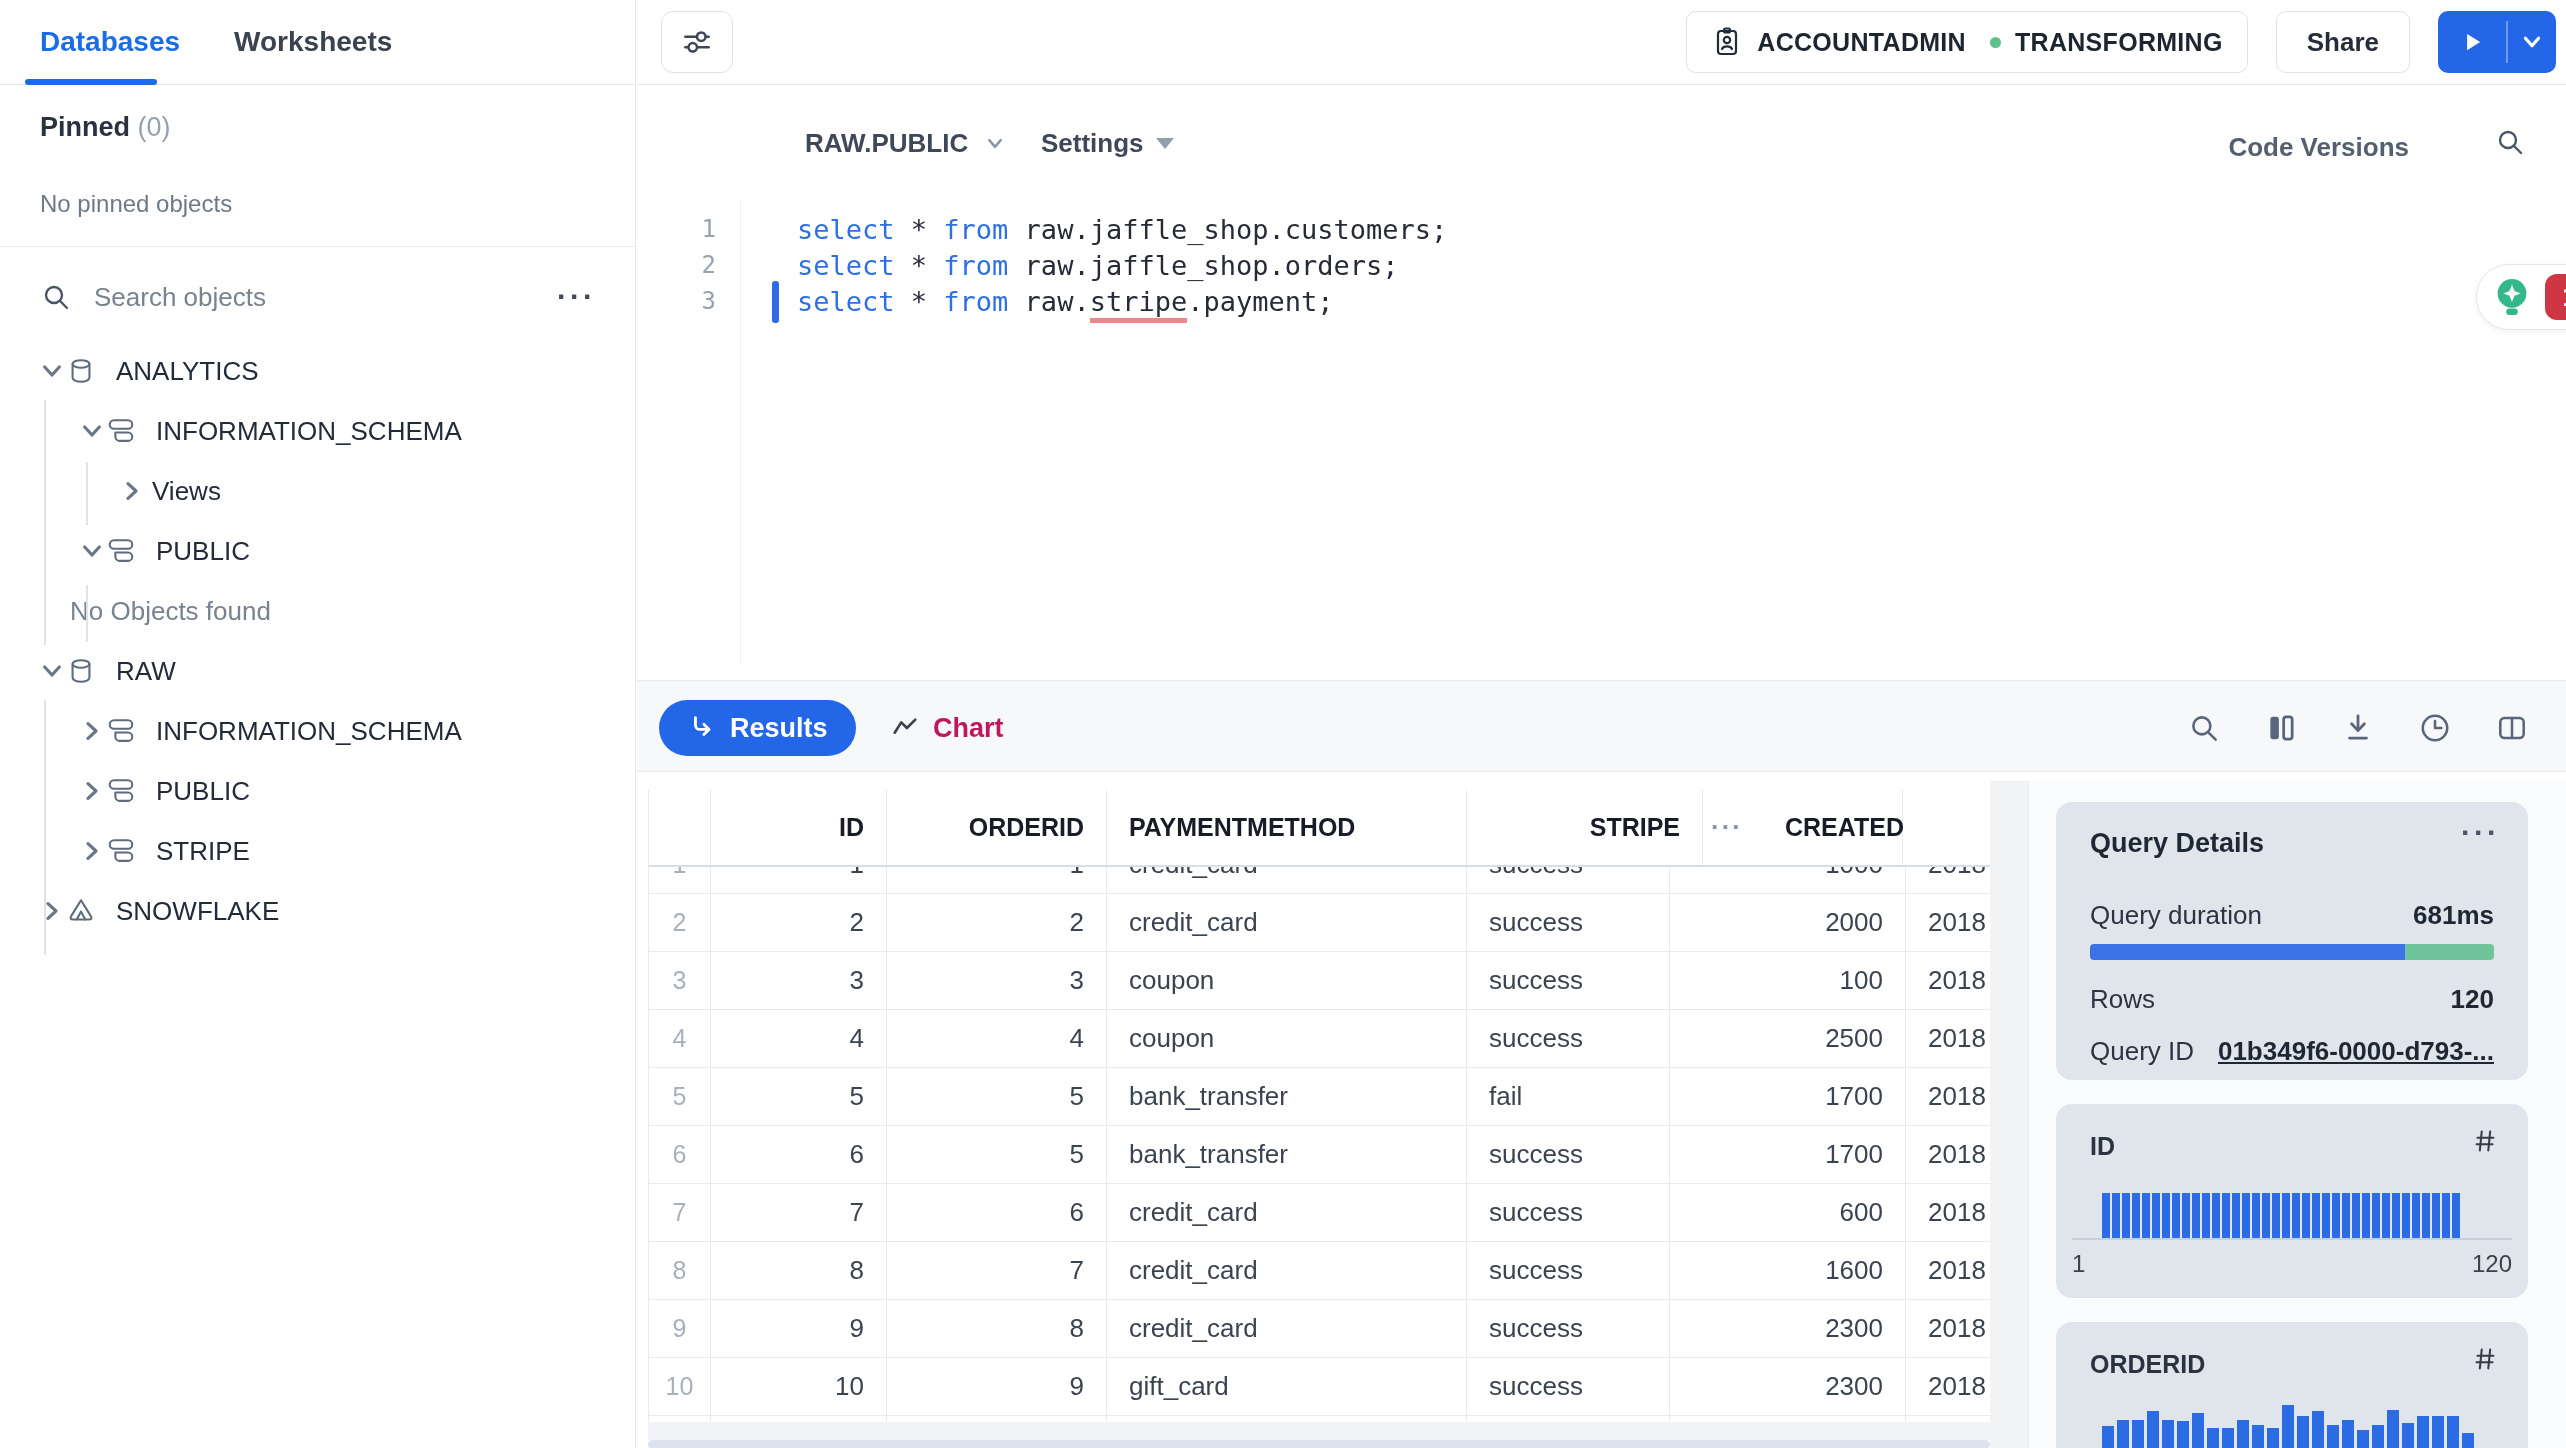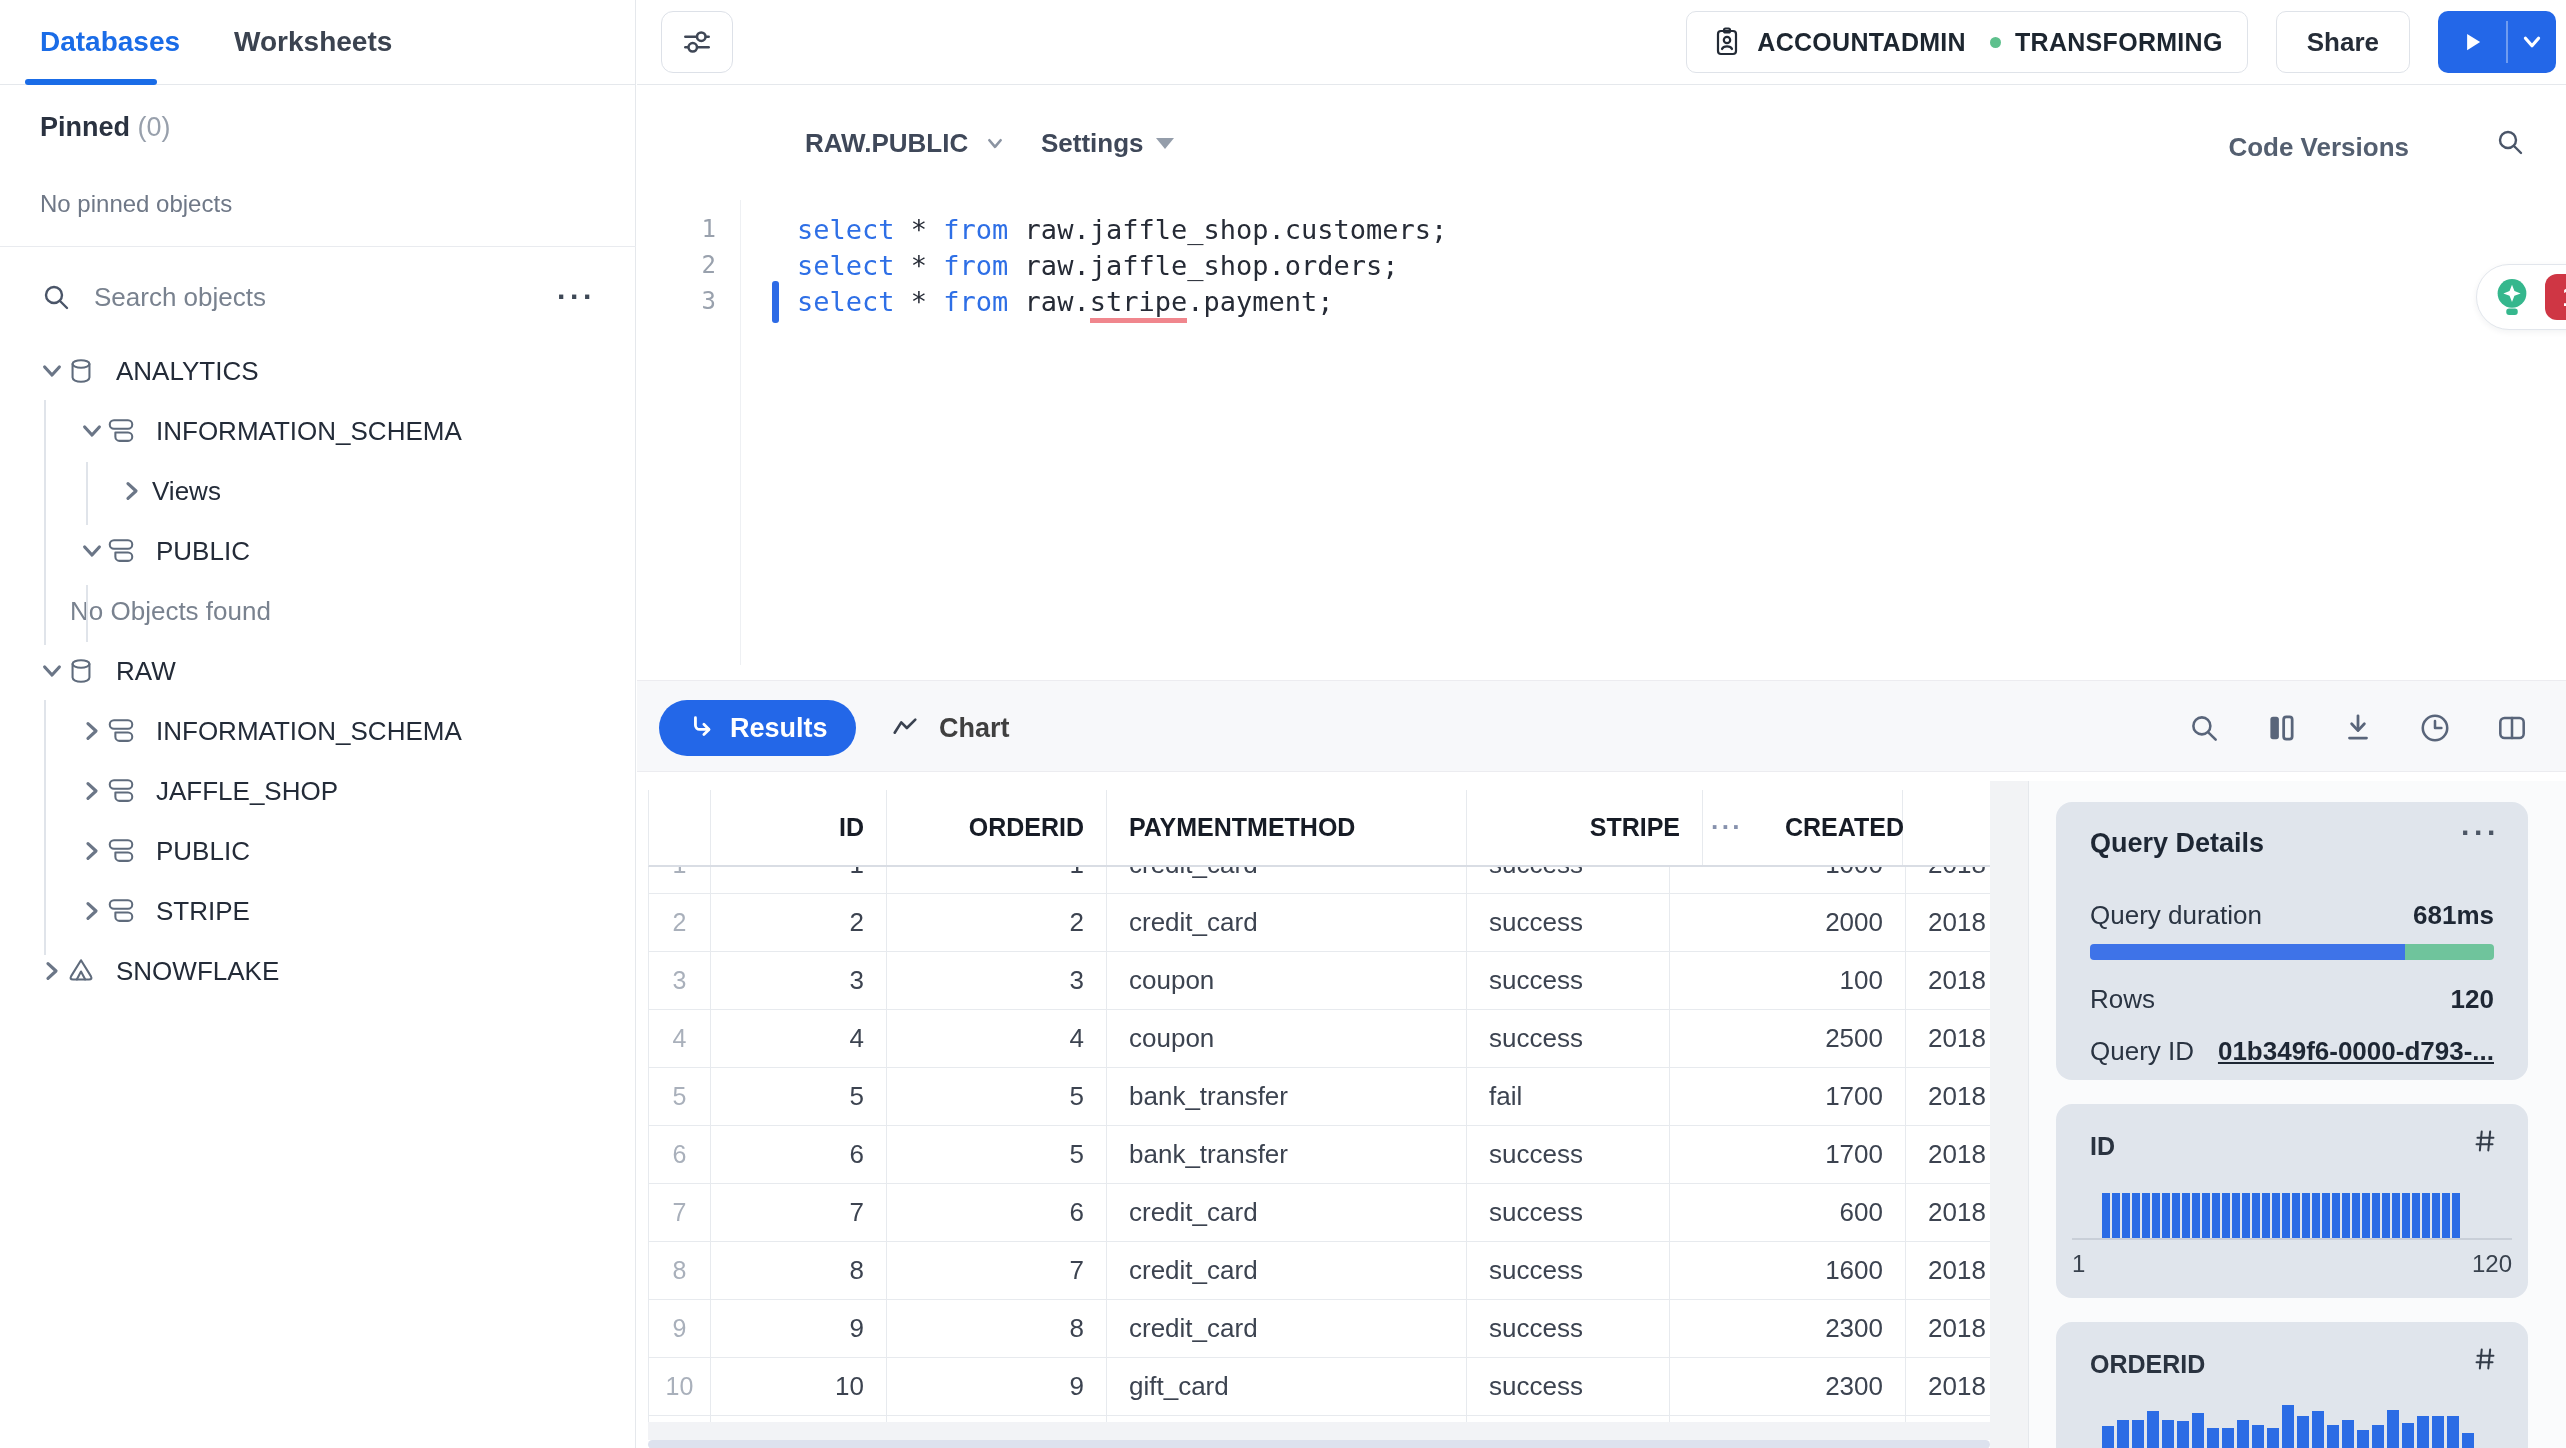--- a/index.html
+++ b/index.html
@@ -76,21 +76,21 @@
   .err-badge { width:52px; height:46px; background:#cf3644; border-radius:12px; color:#fff;
     font-size:28px; font-weight:700; display:flex; align-items:center; justify-content:center; }
 
   
   .res-band { position:absolute; left:637px; top:680px; width:1929px; height:92px;
     background:#f7f8fa; border-top:1px solid #ececf0; border-bottom:1px solid #ececf0; }
   .results-pill { position:absolute; left:659px; top:700px; height:56px; border-radius:28px;
     background:#2367e8; color:#fff; display:flex; align-items:center; gap:13px; padding:0 28px;
     font-size:27px; font-weight:600; cursor:pointer; }
   .chart-tab { position:absolute; left:890px; top:700px; height:56px; display:flex; align-items:center;
-    gap:19px; font-size:27px; font-weight:600; color:#404040; cursor:pointer; }
+    gap:13px; font-size:27px; font-weight:600; color:#be185d; cursor:pointer; }
   .res-icons { position:absolute; right:36px; top:710px; display:flex; gap:41px; }
   .res-icons .ricon { width:36px; height:36px; display:flex; align-items:center; justify-content:center; cursor:pointer; }
 
   
   .tbl-head { position:absolute; left:648px; top:790px; width:1342px; height:77px; display:flex;
     border-left:1px solid #e7eaee; border-bottom:2px solid #d9dde4; background:#fff; overflow:hidden; }
   .th { position:relative; height:100%; display:flex; align-items:center; border-right:1px solid #e7eaee;
     font-size:25px; font-weight:700; color:#171c26; flex:none; }
   .tbl-body { position:absolute; left:648px; top:867px; width:1342px; height:555px; overflow:hidden;
     border-left:1px solid #e7eaee; background:#fff; }
@@ -253,34 +253,20 @@
             <svg viewBox="0 0 16 18" width="22" height="24" fill="none" stroke="#6b7687" stroke-width="2.4" stroke-linecap="round" stroke-linejoin="round">
               <polyline points="5,3.5 11,9 5,14.5"></polyline>
             </svg>
           </span>
           <span class="tree-ico">
             <svg viewBox="0 0 32 32" width="30" height="30" fill="none" stroke="#5f6b7c" stroke-width="2.2" stroke-linecap="round" stroke-linejoin="round">
               <rect x="4" y="4.5" width="24" height="9" rx="4.5"></rect>
               <path d="M10 17.5h13.5a4.5 4.5 0 0 1 0 9h-9A4.5 4.5 0 0 1 10 22z"></path>
             </svg>
           </span>
-          <span class="tree-label">JAFFLE_SHOP</span>
-        </div>
-        <div class="tree-row" style="padding-left: 78px;">
-          <span class="tree-chev">
-            <svg viewBox="0 0 16 18" width="22" height="24" fill="none" stroke="#6b7687" stroke-width="2.4" stroke-linecap="round" stroke-linejoin="round">
-              <polyline points="5,3.5 11,9 5,14.5"></polyline>
-            </svg>
-          </span>
-          <span class="tree-ico">
-            <svg viewBox="0 0 32 32" width="30" height="30" fill="none" stroke="#5f6b7c" stroke-width="2.2" stroke-linecap="round" stroke-linejoin="round">
-              <rect x="4" y="4.5" width="24" height="9" rx="4.5"></rect>
-              <path d="M10 17.5h13.5a4.5 4.5 0 0 1 0 9h-9A4.5 4.5 0 0 1 10 22z"></path>
-            </svg>
-          </span>
           <span class="tree-label">PUBLIC</span>
         </div>
         <div class="tree-row" style="padding-left: 78px;">
           <span class="tree-chev">
             <svg viewBox="0 0 16 18" width="22" height="24" fill="none" stroke="#6b7687" stroke-width="2.4" stroke-linecap="round" stroke-linejoin="round">
               <polyline points="5,3.5 11,9 5,14.5"></polyline>
             </svg>
           </span>
           <span class="tree-ico">
             <svg viewBox="0 0 32 32" width="30" height="30" fill="none" stroke="#5f6b7c" stroke-width="2.2" stroke-linecap="round" stroke-linejoin="round">

